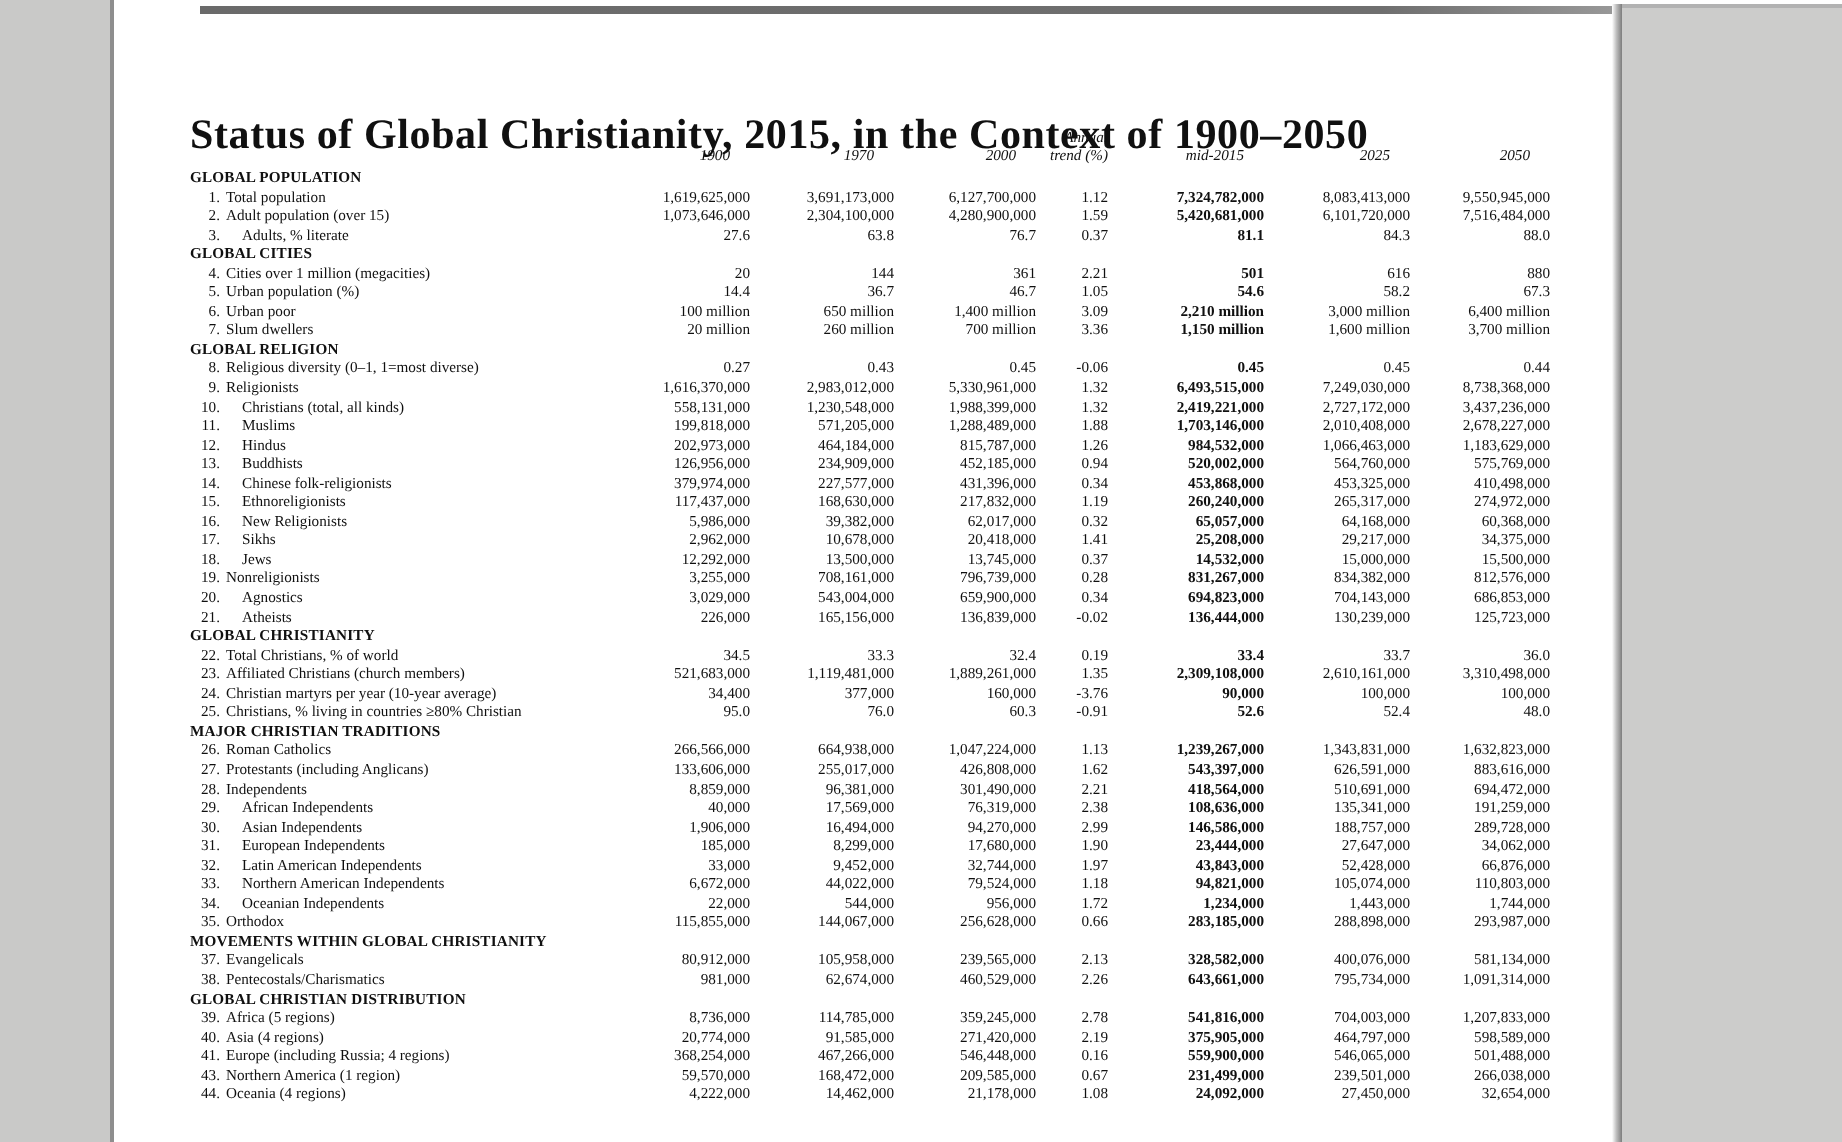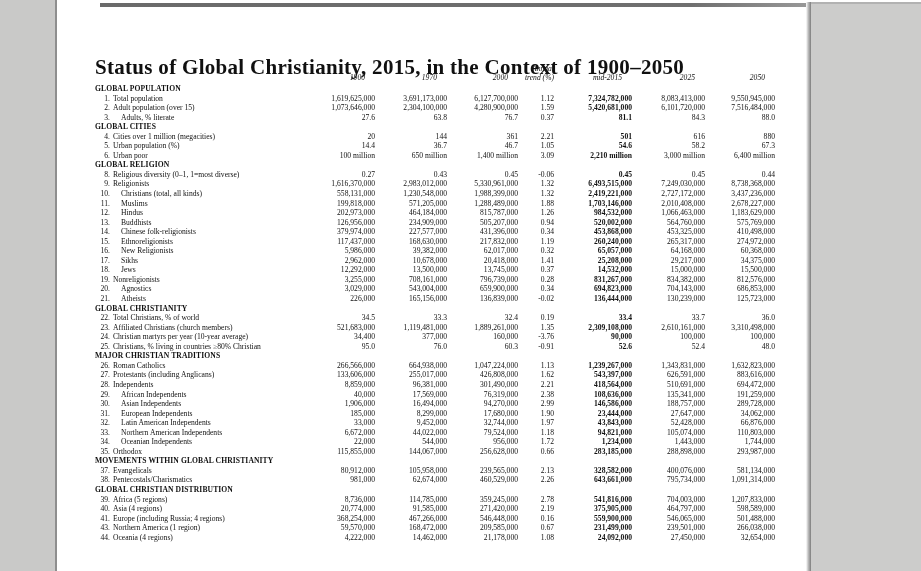--- a/index.html
+++ b/index.html
@@ -125,20 +125,30 @@
     <div class="row">
       <div class="lab"><span class="num">6.</span><span class="name">Urban poor</span></div>
       <div class="v c0">100 million</div>
       <div class="v c1">650 million</div>
       <div class="v c2">1,400 million</div>
       <div class="v c3">3.09</div>
       <div class="v c4">2,210 million</div>
       <div class="v c5">3,000 million</div>
       <div class="v c6">6,400 million</div>
     </div>
+    <div class="row">
+      <div class="lab"><span class="num">7.</span><span class="name">Slum dwellers</span></div>
+      <div class="v c0">20 million</div>
+      <div class="v c1">260 million</div>
+      <div class="v c2">700 million</div>
+      <div class="v c3">3.36</div>
+      <div class="v c4">1,150 million</div>
+      <div class="v c5">1,600 million</div>
+      <div class="v c6">3,700 million</div>
+    </div>
     <div class="sec">GLOBAL RELIGION</div>
     <div class="row">
       <div class="lab"><span class="num">8.</span><span class="name">Religious diversity (0–1, 1=most diverse)</span></div>
       <div class="v c0">0.27</div>
       <div class="v c1">0.43</div>
       <div class="v c2">0.45</div>
       <div class="v c3">-0.06</div>
       <div class="v c4">0.45</div>
       <div class="v c5">0.45</div>
       <div class="v c6">0.44</div>
@@ -180,21 +190,21 @@
       <div class="v c2">815,787,000</div>
       <div class="v c3">1.26</div>
       <div class="v c4">984,532,000</div>
       <div class="v c5">1,066,463,000</div>
       <div class="v c6">1,183,629,000</div>
     </div>
     <div class="row">
       <div class="lab"><span class="num">13.</span><span class="name indent">Buddhists</span></div>
       <div class="v c0">126,956,000</div>
       <div class="v c1">234,909,000</div>
-      <div class="v c2">505,207,000</div>
+      <div class="v c2">452,185,000</div>
       <div class="v c3">0.94</div>
       <div class="v c4">520,002,000</div>
       <div class="v c5">564,760,000</div>
       <div class="v c6">575,769,000</div>
     </div>
     <div class="row">
       <div class="lab"><span class="num">14.</span><span class="name indent">Chinese folk-religionists</span></div>
       <div class="v c0">379,974,000</div>
       <div class="v c1">227,577,000</div>
       <div class="v c2">431,396,000</div>

